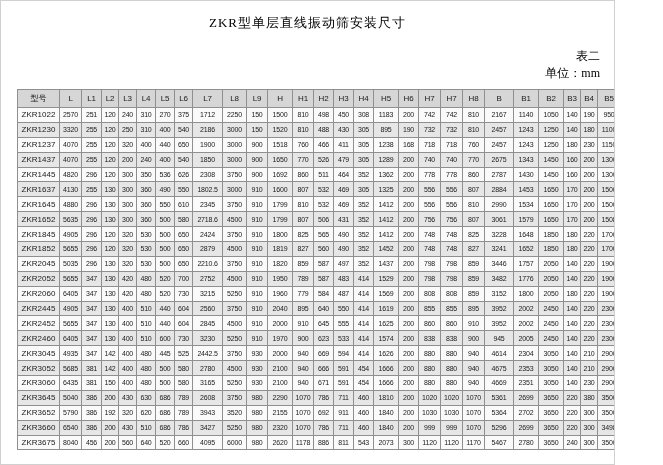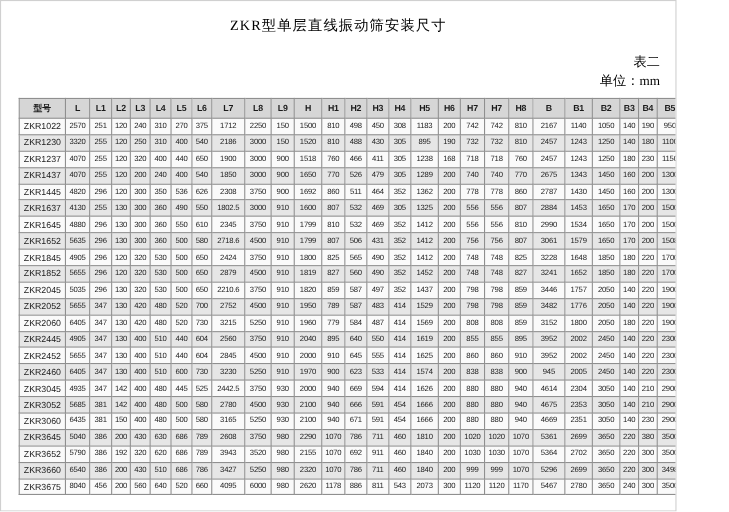--- a/index.html
+++ b/index.html
@@ -47,21 +47,21 @@
     vertical-align:middle;
     overflow:hidden;
     white-space:nowrap;
     font-size:7px;
     letter-spacing:-0.2px;
     color:#1a1a1a;
   }
   table.dim thead th {
     background:#d6d6d6;
     height:17px;
-    font-weight:bold;
+    font-weight:normal;
     font-size:8px;
   }
   table.dim tbody td {
     height:13.9px;
     background:#fafafa;
   }
   table.dim tbody tr:nth-child(even) td {
     background:#e6e6e6;
   }
   table.dim td.model-cell, table.dim th.model-col {

